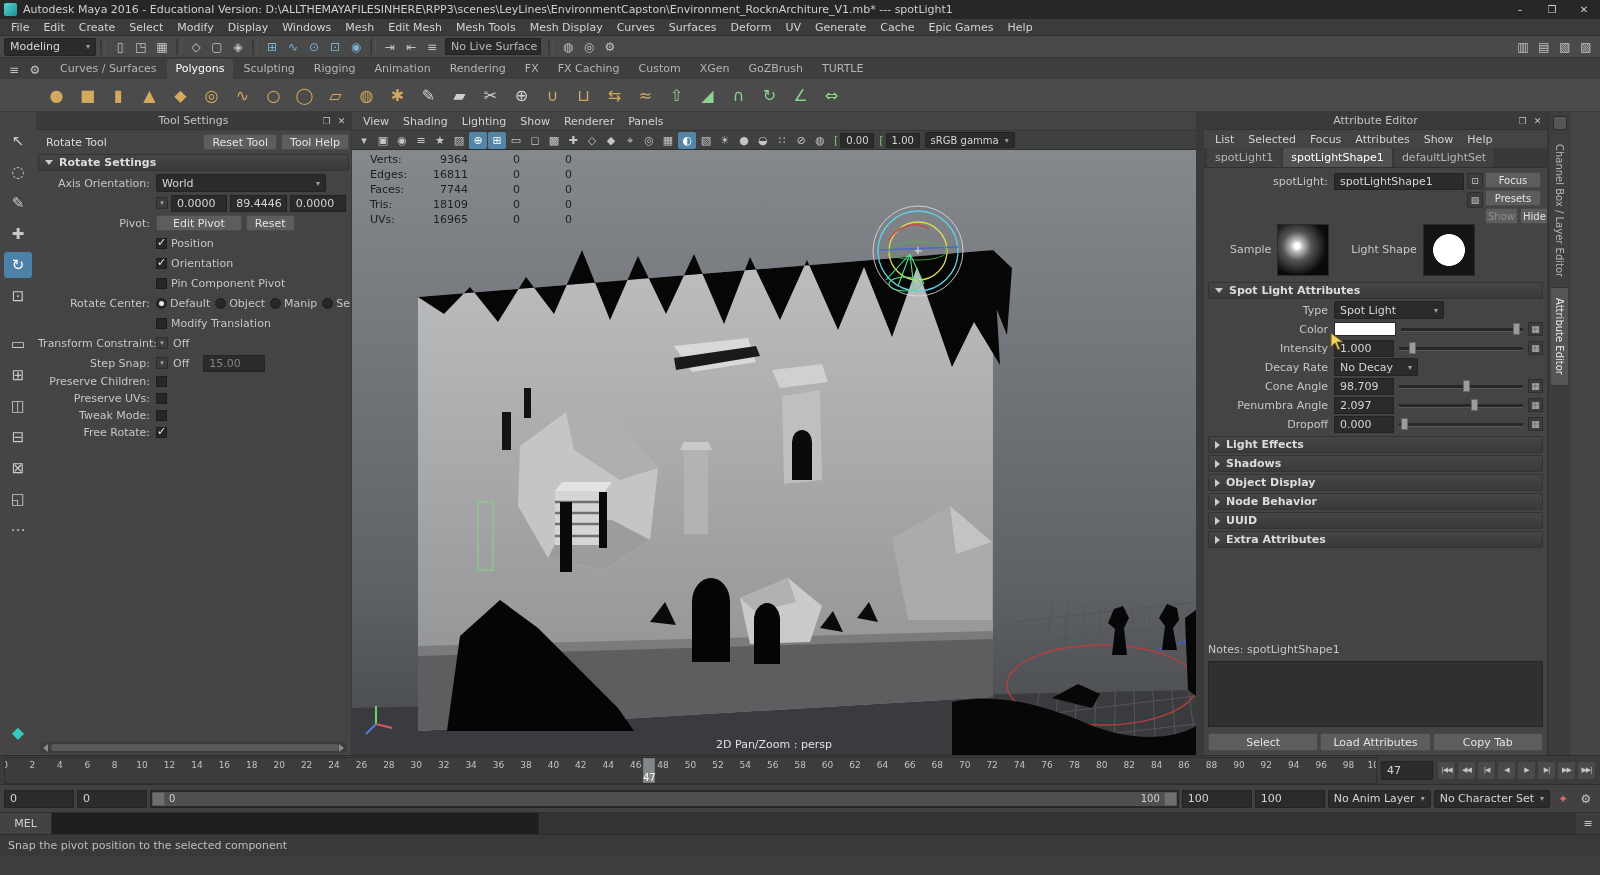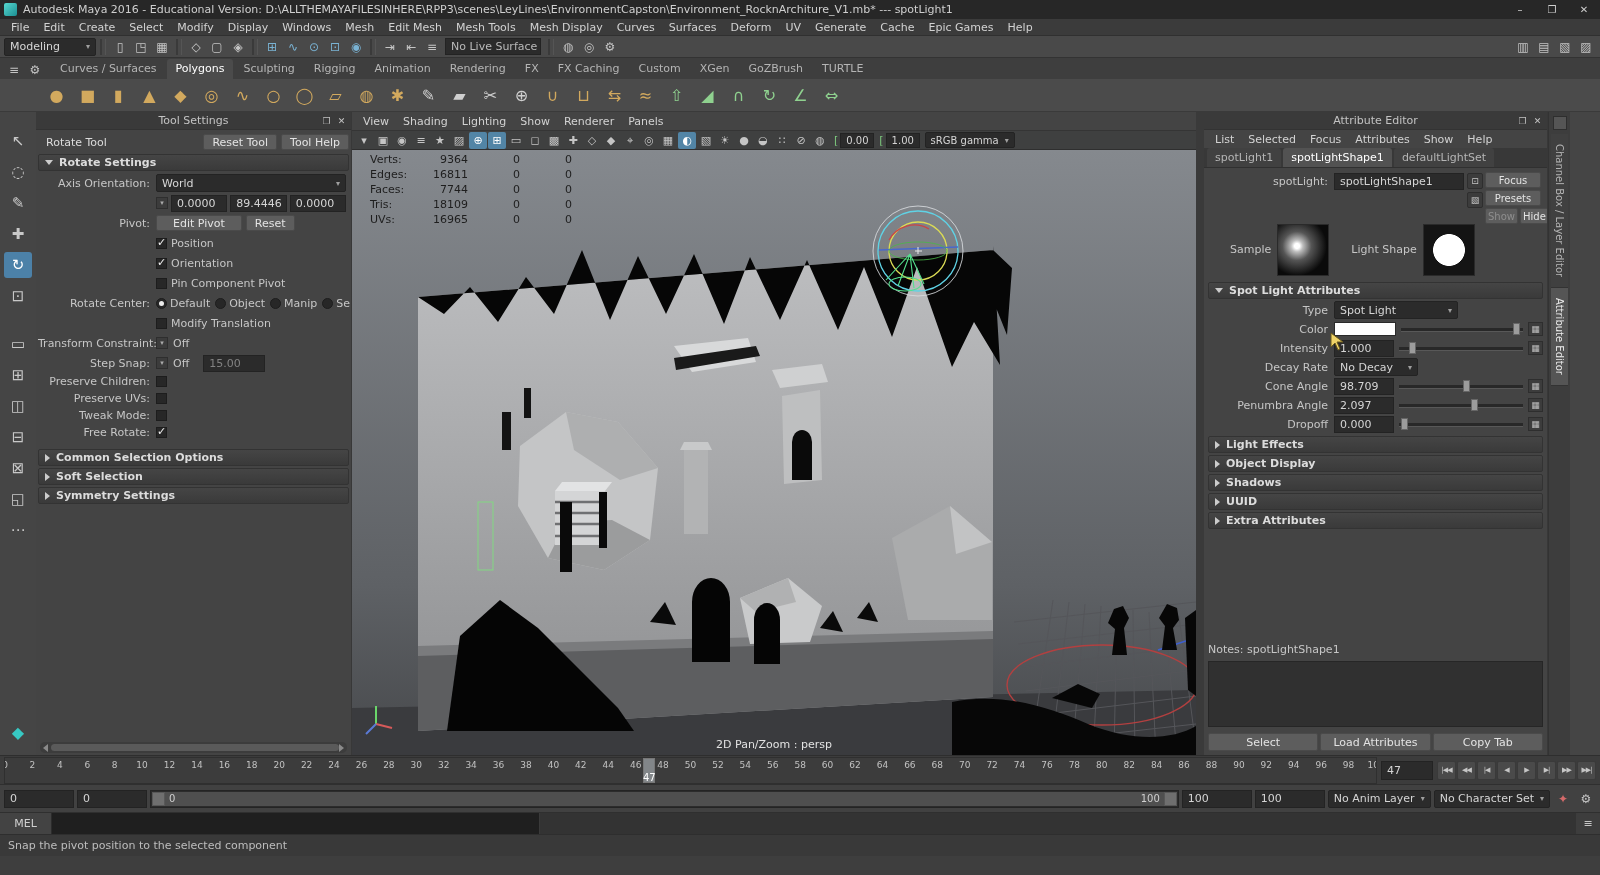--- a/index.html
+++ b/index.html
@@ -111,21 +111,21 @@
 .ae-swatches{display:flex;align-items:flex-end;height:62px;margin:2px 0 4px 0;flex:none;}
 .swlabel{color:#c6c6c6;margin:0 6px 20px 22px;}
 .sw{width:52px;height:52px;border:1px solid #2a2a2a;flex:none;}
 .sw.sample{background:radial-gradient(circle at 38% 42%,#ffffff 0 6%,#bdbdbd 14%,#555 34%,#0a0a0a 70%);}
 .sw.shape{background:radial-gradient(circle at 50% 50%,#ffffff 0 44%,#141414 46%);}
 .slider{position:relative;height:14px;margin-left:5px;}
 .slider::before{content:"";position:absolute;left:0;right:0;top:6px;height:3px;background:#282828;border-bottom:1px solid #585858;}
 .handle{position:absolute;top:1px;width:7px;height:12px;background:#9c9c9c;border:1px solid #666;}
 .mapbtn{width:15px;height:14px;margin-left:5px;display:flex;align-items:center;justify-content:center;background:#3c3c3c;border:1px solid #2e2e2e;font-size:9px;color:#bdbdbd;flex:none;}
 .colorband{width:62px;height:14px;background:#fff;border:1px solid #2a2a2a;flex:none;}
-.w60{width:60px;}.w80{width:84px;}.w110{width:124px;}.w130{width:130px;}.w170{width:190px;gap:32px;}
+.w60{width:60px;}.w80{width:84px;}.w110{width:110px;}.w130{width:130px;}.w170{width:170px;gap:32px;}
 .flexs{flex:1;}
 .notes-label{color:#c6c6c6;height:16px;flex:none;}
 .notes-box{height:66px;background:#303030;border:1px solid #262626;margin:2px 0 4px 0;flex:none;}
 .ae-btns{display:flex;gap:2px;margin:2px 0 4px 0;flex:none;}
 .ae-btns .btn{flex:1;}
 
 .sidedock{position:absolute;left:1548px;top:0;width:22px;height:643px;background:#3d3d3d;border-left:1px solid #333;display:flex;flex-direction:column;align-items:center;}
 .dockicon{width:14px;height:14px;margin:4px 0;background:#555;border:1px solid #2e2e2e;flex:none;}
 .vtab{writing-mode:vertical-rl;padding:10px 3px;font-size:10px;color:#b5b5b5;background:#404040;border-bottom:1px solid #333;white-space:nowrap;}
 .vtab.active{background:#555;color:#ececec;}
@@ -551,35 +551,20 @@
           </div>
         <div class="tsrow" style="height:15px;">
             <span class="tslabel">Tweak Mode:</span>
             <span class="cb"></span>
           </div>
         <div class="tsrow" style="height:15px;">
             <span class="tslabel">Free Rotate:</span>
             <span class="cb on"></span>
           </div>
 
-        <div style="margin-top:6px;">
-
-        <div class="band">
-              <span class="arr-closed"></span>
-              <span>Common Selection Options</span>
-            </div>
-            <div class="band">
-              <span class="arr-closed"></span>
-              <span>Soft Selection</span>
-            </div>
-            <div class="band">
-              <span class="arr-closed"></span>
-              <span>Symmetry Settings</span>
-            </div>
-          </div>
         <div class="flex1"></div>
         <div class="hscroll">
             <span class="sbtn l"></span>
             <span class="sthumb"></span>
             <span class="sbtn r"></span>
           </div>
       </div>
     </div>
 
     <div class="vp">
@@ -924,25 +909,29 @@
           <div class="mapbtn">▦</div>
         </div>
         <div>
 
         <div class="band">
               <span class="arr-closed"></span>
               <span>Light Effects</span>
             </div>
             <div class="band">
               <span class="arr-closed"></span>
-              <span>Object Display</span>
+              <span>Shadows</span>
             </div>
             <div class="band">
               <span class="arr-closed"></span>
-              <span>Shadows</span>
+              <span>Object Display</span>
+            </div>
+            <div class="band">
+              <span class="arr-closed"></span>
+              <span>Node Behavior</span>
             </div>
             <div class="band">
               <span class="arr-closed"></span>
               <span>UUID</span>
             </div>
             <div class="band">
               <span class="arr-closed"></span>
               <span>Extra Attributes</span>
             </div>
           </div>

